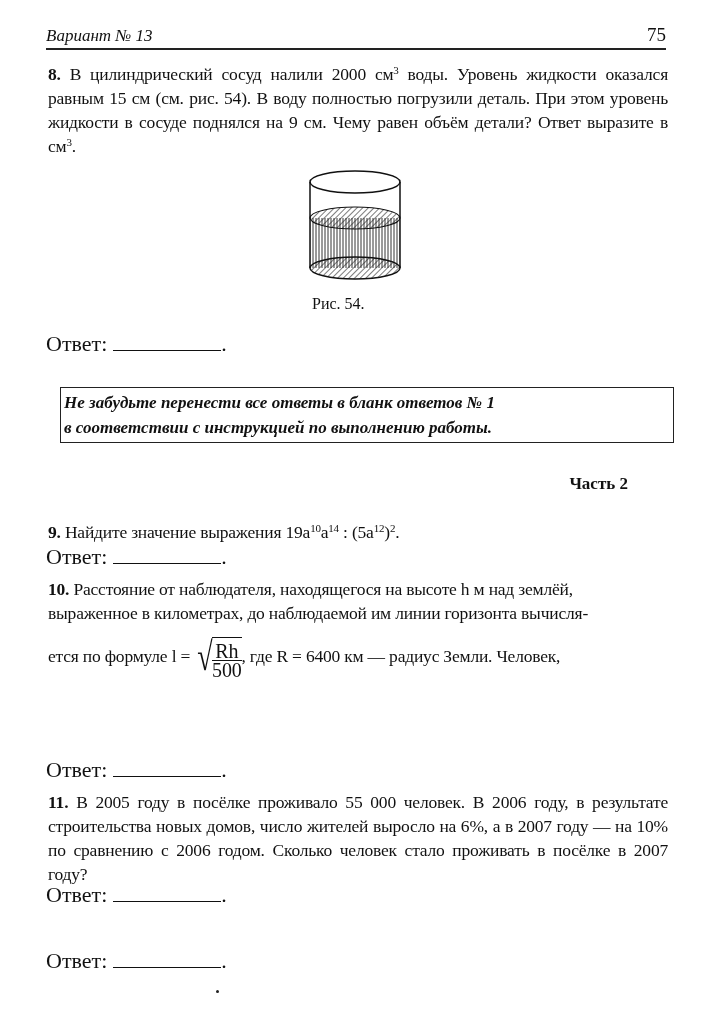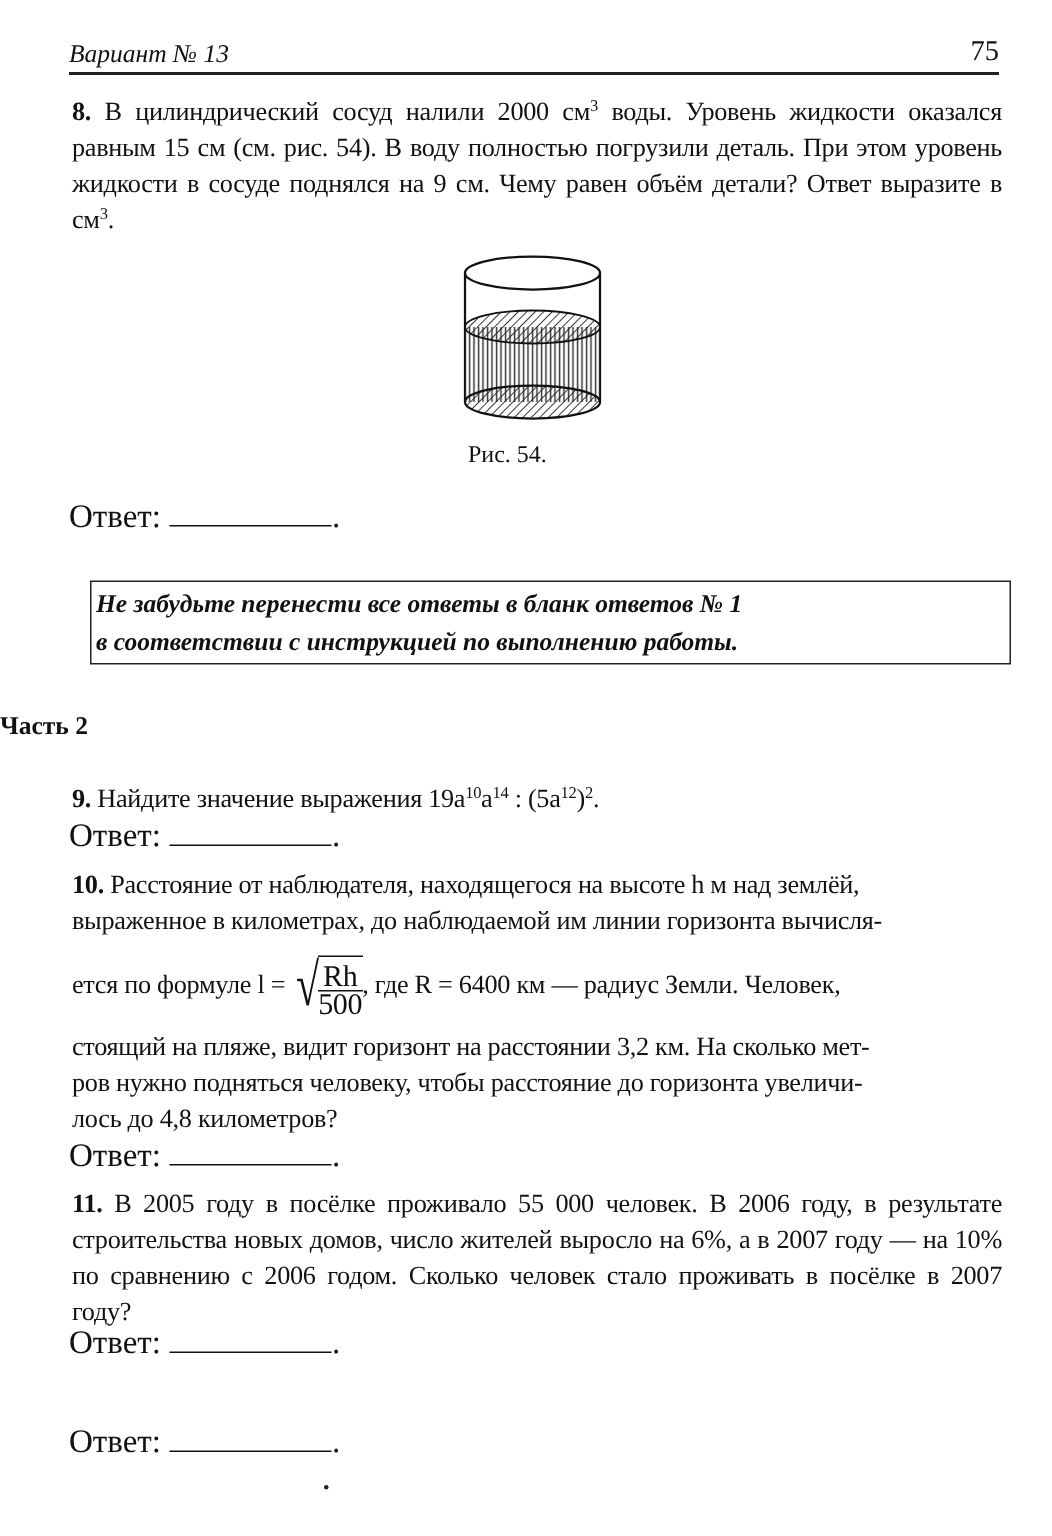--- a/index.html
+++ b/index.html
@@ -15,21 +15,21 @@
   .text b { font-weight: bold; }
   sup { font-size: 11px; vertical-align: 6px; line-height: 0; }
   .ans { position: absolute; left: 46px; font-size: 22px; }
   .ans .blank { display: inline-block; width: 108px; border-bottom: 1.5px solid #111; height: 15px;
                 margin-left: 6px; vertical-align: baseline; }
   .figure { position: absolute; left: 300px; top: 168px; width: 110px; height: 118px; }
   .caption { position: absolute; left: 312px; top: 295px; font-size: 16px; }
   .notice { position: absolute; left: 44px; top: 387px; width: 614px; height: 56px;
             border: 1.5px solid #222; font-style: italic; font-weight: bold; font-size: 17px;
             line-height: 25px; padding: 2px 0 0 3px; box-sizing: border-box; margin-left: 16px; }
-  .part { position: absolute; left: 0; width: 628px; top: 474px; text-align: left;
+  .part { position: absolute; left: 0; width: 628px; top: 474px; text-align: right;
           font-weight: bold; font-size: 17px; }
   .math { font-family: "Liberation Serif", serif; }
   .frac { display: inline-block; vertical-align: middle; text-align: center; font-size: 20px; }
   .frac .num { display: block; border-bottom: 1px solid #111; padding: 0 2px; line-height: 18px; }
   .frac .den { display: block; line-height: 18px; }
   .sqrt { display: inline-flex; align-items: stretch; vertical-align: middle; }
   .sqrt .rad { font-size: 40px; line-height: 40px; font-style: normal; transform: scaleX(0.7); margin-right: -4px; }
   .sqrt .under { border-top: 1px solid #111; padding-top: 1px; }
   .dot { position: absolute; left: 216px; top: 990px; width: 3px; height: 3px; background:#222; border-radius: 50%; }
 </style>
@@ -87,25 +87,20 @@
     <div><b>10.</b><span> Расстояние от наблюдателя, находящегося на высоте h м над землёй,</span></div>
     <div>выраженное в километрах, до наблюдаемой им линии горизонта вычисля-</div>
   </div>
   <div class="text" style="top:636px; line-height:40px;">
     <span>ется по формуле </span><span class="math">l =</span>
     <span class="sqrt">
         <span class="rad">√</span>
         <span class="under"><span class="frac"><span class="num math">Rh</span><span class="den">500</span></span></span>
       </span><span>, где R = 6400 км — радиус Земли. Человек,</span>
   </div>
-  <div class="text" style="top:685px;">
-    <div>стоящий на пляже, видит горизонт на расстоянии 3,2 км. На сколько мет-</div>
-    <div>ров нужно подняться человеку, чтобы расстояние до горизонта увеличи-</div>
-    <div>лось до 4,8 километров?</div>
-  </div>
   <div class="ans" style="top:757px;">
     <span>Ответ:</span><span class="blank"></span>.
   </div>
 
   <div class="text" style="top:790px;">
     <b>11.</b><span> В 2005 году в посёлке проживало 55 000 человек. В 2006 году, в результате строительства новых домов, число жителей выросло на 6%, а в 2007 году — на 10% по сравнению с 2006 годом. Сколько человек стало проживать в посёлке в 2007 году?</span>
   </div>
   <div class="ans" style="top:882px;">
     <span>Ответ:</span><span class="blank"></span>.
   </div>

